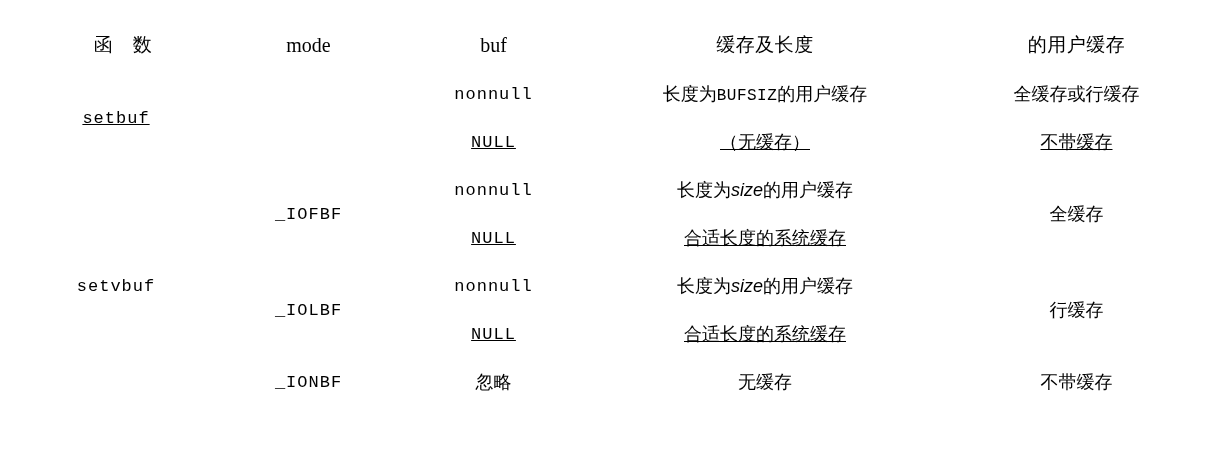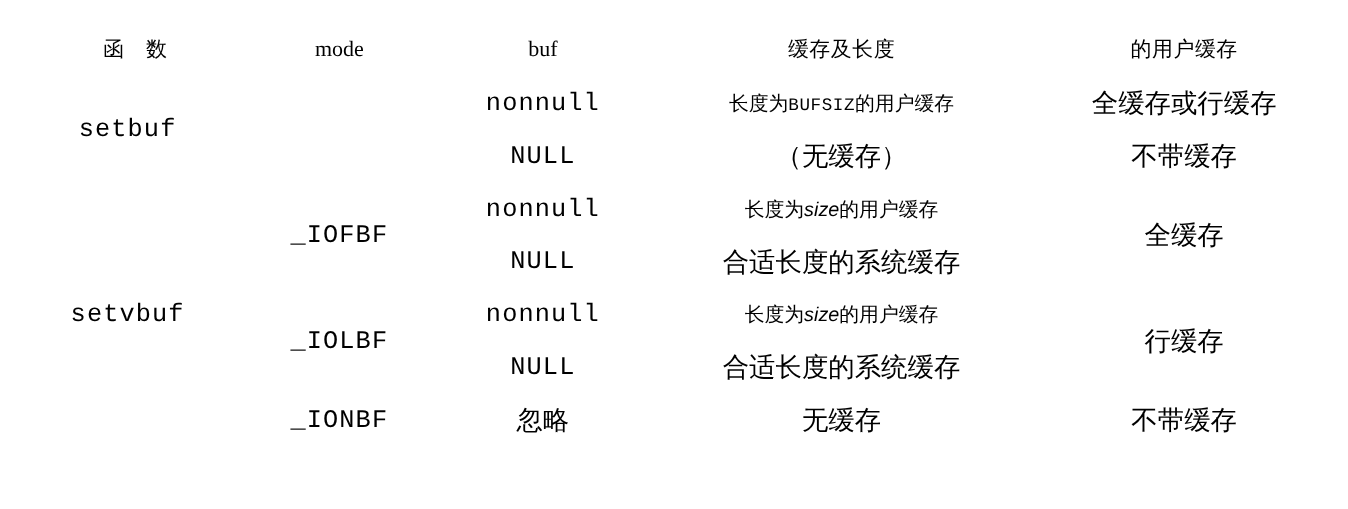--- a/index.html
+++ b/index.html
@@ -39,21 +39,21 @@
   col.c-func  { width: 200px; }
   col.c-mode  { width: 185px; }
   col.c-buf   { width: 185px; }
   col.c-size  { width: 358px; }
   col.c-type  { width: 265px; }
 
   
   .rule-top  { border-top: 2.5px solid #000; }
   .rule-bot  { border-bottom: 2.5px solid #000; }
   .rule-thin { border-bottom: 1px solid #000; }
-  .rule-mid  { border-bottom: 1.6px solid #000; }
+  .rule-mid  { border-bottom: 1.6px solid #000; text-decoration: underline; }
 
   
   .vl { border-left: 1px solid #000; }
 
   .hdr td {
     height: 50px;
     font-size: 19px;
   }
   .hdr .cjk {
     font-family: "Liberation Sans", sans-serif;
@@ -66,26 +66,26 @@
   }
   .sp {
     letter-spacing: 14px;
     padding-left: 14px;
   }
   td.body-row {
     height: 48px;
   }
   .mono {
     font-family: "Liberation Mono", monospace;
-    font-size: 23px;
+    font-size: 17px;
     letter-spacing: 1px;
   }
   .cjk {
     font-family: "Liberation Sans", sans-serif;
-    font-size: 24px;
+    font-size: 18px;
   }
   .mix {
     font-family: "Liberation Sans", sans-serif;
     font-size: 18px;
     margin-top: 46px;
   }
   .mix .kw {
     font-family: "Liberation Mono", monospace;
     font-size: 16px;
     letter-spacing: 0.5px;

